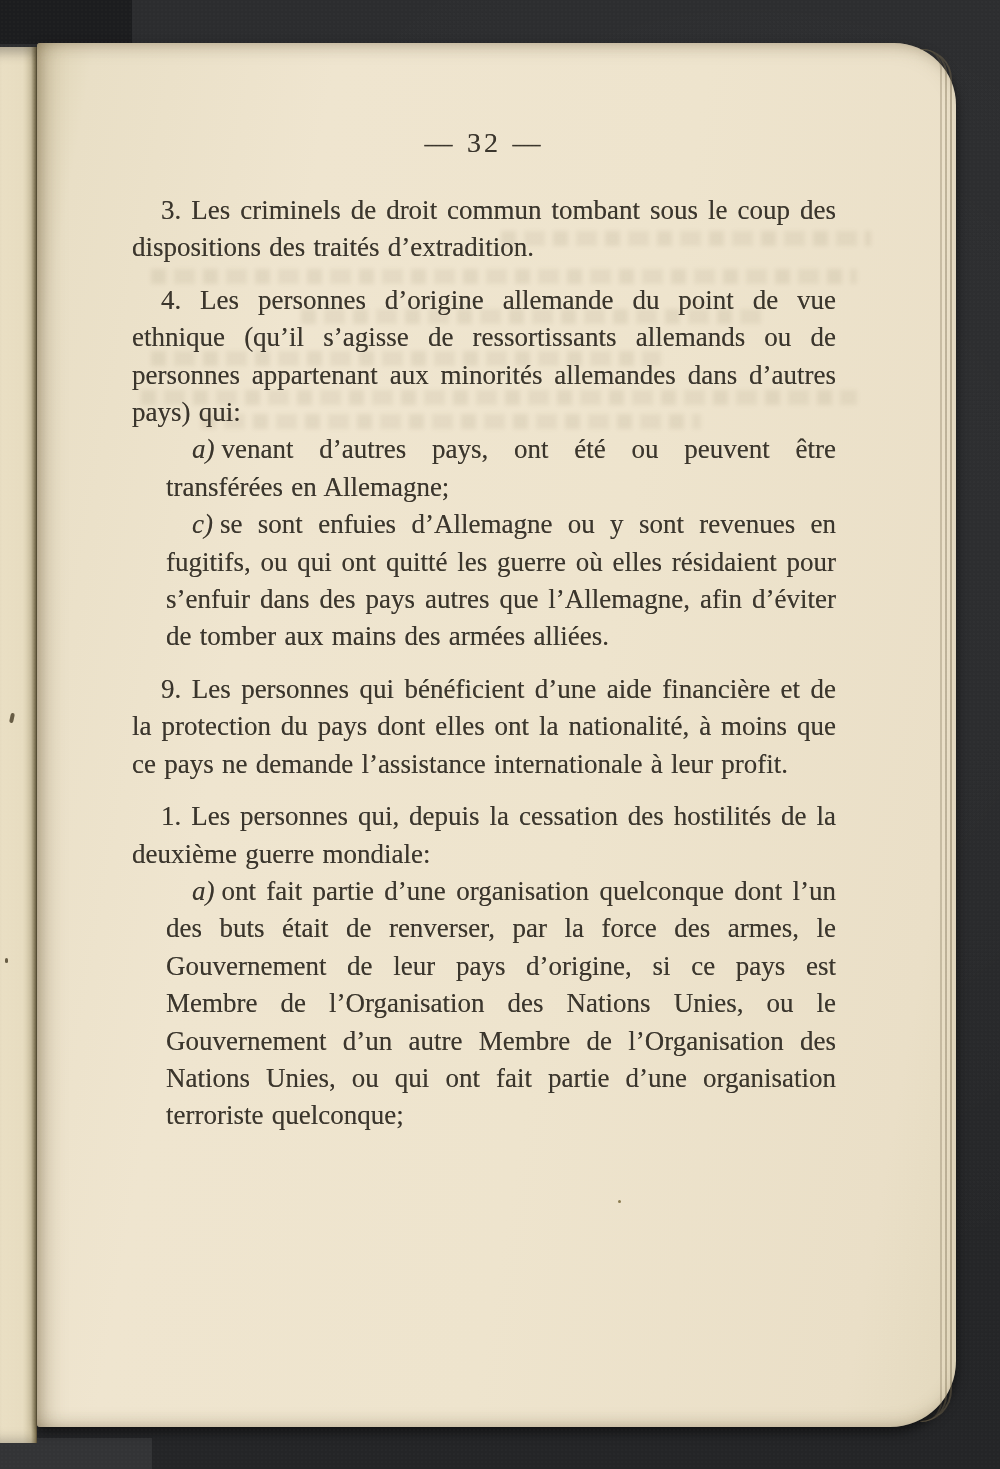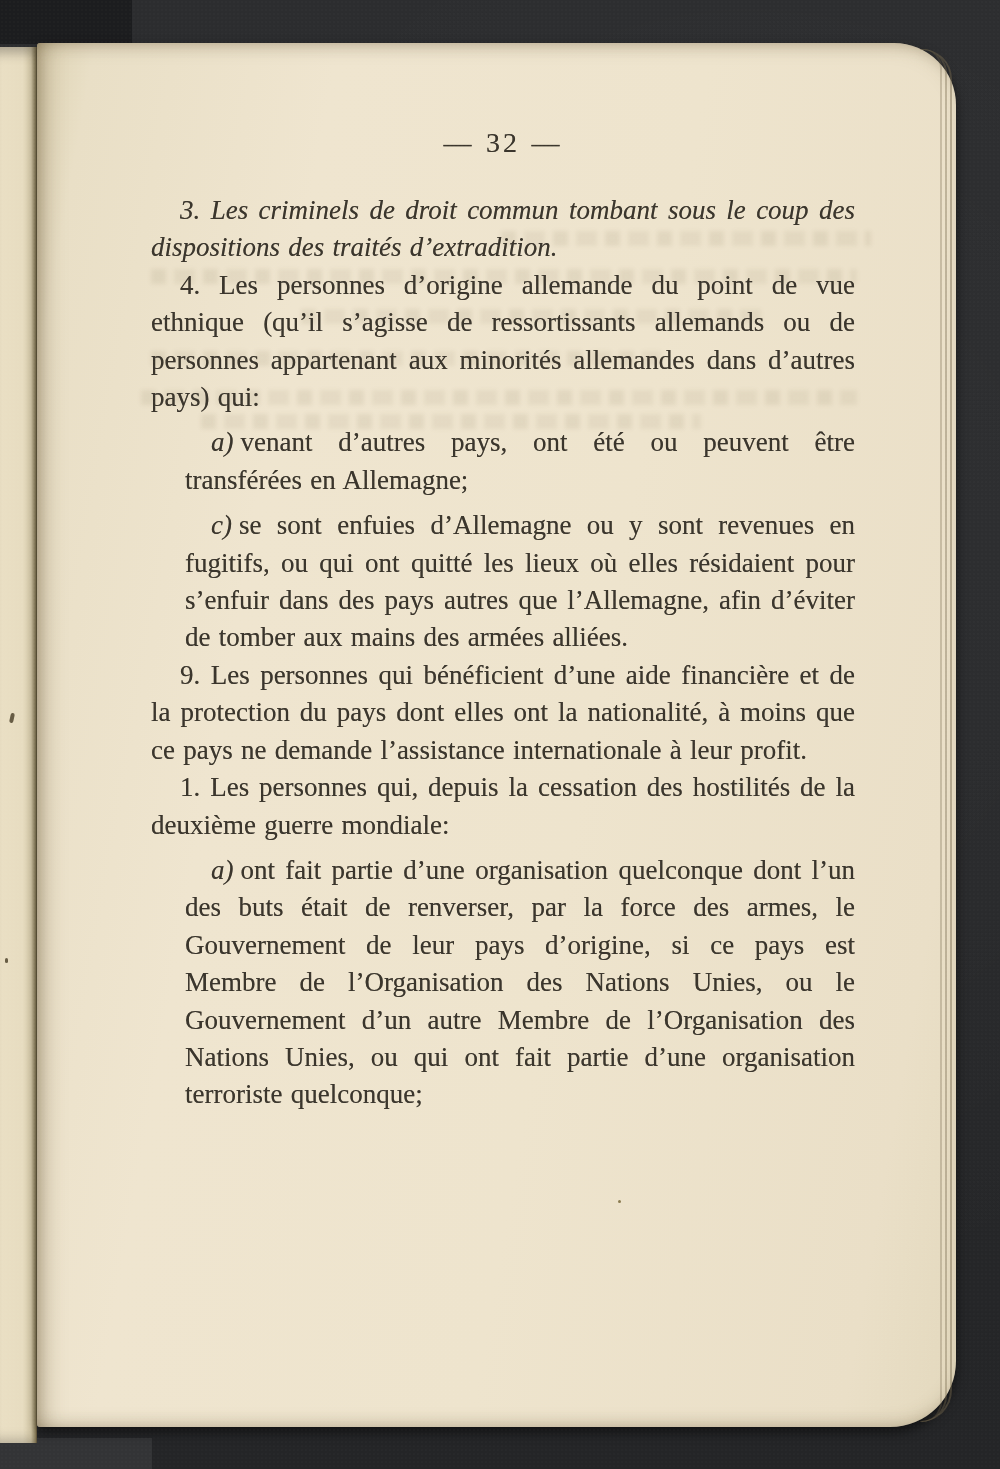--- a/index.html
+++ b/index.html
@@ -61,33 +61,33 @@
   .ghost {
     position:absolute; height:15px; filter:blur(2px); opacity:.38; z-index:3;
     background:repeating-linear-gradient(90deg,
       rgba(128,112,84,.3) 0 15px, rgba(128,112,84,0) 15px 23px,
       rgba(128,112,84,.24) 23px 44px, rgba(128,112,84,0) 44px 52px);
   }
   
   .speck { position:absolute; background:#675c44; border-radius:2px; z-index:4; }
   
   .content {
-    position:absolute; left:151px; top:124px; width:704px; z-index:5;
+    position:absolute; left:132px; top:124px; width:704px; z-index:5;
     color:#3a352c; font-size:27px; line-height:37.4px;
     text-align:justify; word-spacing:1.5px;
     text-shadow:0 0 .5px rgba(58,53,44,.55);
   }
   .pagenum {
     text-align:center; font-size:28px; line-height:38px;
     margin:0 0 30px 0; letter-spacing:3px; text-indent:0;
   }
   p.para { margin:0; text-indent:29px; }
-  p.main { }
-  p.sub  { margin-left:34px; margin-top:8px; text-indent:26px; }
-  p.first { margin-top:0;font-style:italic; }
+  p.main { margin-top:15px; }
+  p.sub  { margin-left:34px; margin-top:0; text-indent:26px; }
+  p.first { margin-top:0; }
   .marker { font-style:italic; padding-right:7px; }
 </style>
 </head>
 <body>
 
 <div class="scan-bg"></div>
 <div class="top-left-block"></div>
 <div class="bottom-left-block"></div>
 
 <div class="left-strip"></div>
@@ -112,21 +112,21 @@
 <div class="content">
   <p class="pagenum">— 32 —</p>
 
   <p class="para main first">3. Les criminels de droit commun tombant sous le coup des dispositions des traités d’extradition.</p>
 
   <p class="para main">4. Les personnes d’origine allemande du point de vue ethnique (qu’il s’agisse de ressortissants allemands ou de personnes appartenant aux minorités allemandes dans d’autres pays) qui:</p>
 
   <p class="para sub"><span class="marker">a)</span><span>venant d’autres pays, ont été ou peuvent être transférées en Allemagne;</span></p>
 
 
-  <p class="para sub"><span class="marker">c)</span><span>se sont enfuies d’Allemagne ou y sont revenues en fugitifs, ou qui ont quitté les lieux où elles résidaient pour s’enfuir dans des pays autres que l’Allemagne, afin d’éviter de tomber aux mains des armées alliées.</span></p>
+  <p class="para sub"><span class="marker">c)</span><span>se sont enfuies d’Allemagne ou y sont revenues en fugitifs, ou qui ont quitté les guerre où elles résidaient pour s’enfuir dans des pays autres que l’Allemagne, afin d’éviter de tomber aux mains des armées alliées.</span></p>
 
   <p class="para main">9. Les personnes qui bénéficient d’une aide financière et de la protection du pays dont elles ont la nationalité, à moins que ce pays ne demande l’assistance internationale à leur profit.</p>
 
   <p class="para main">1. Les personnes qui, depuis la cessation des hostilités de la deuxième guerre mondiale:</p>
 
   <p class="para sub"><span class="marker">a)</span><span>ont fait partie d’une organisation quelconque dont l’un des buts était de renverser, par la force des armes, le Gouvernement de leur pays d’origine, si ce pays est Membre de l’Organisation des Nations Unies, ou le Gouvernement d’un autre Membre de l’Organisation des Nations Unies, ou qui ont fait partie d’une organisation terroriste quelconque;</span></p>
 </div>
 
 <div class="grain"></div>
 

